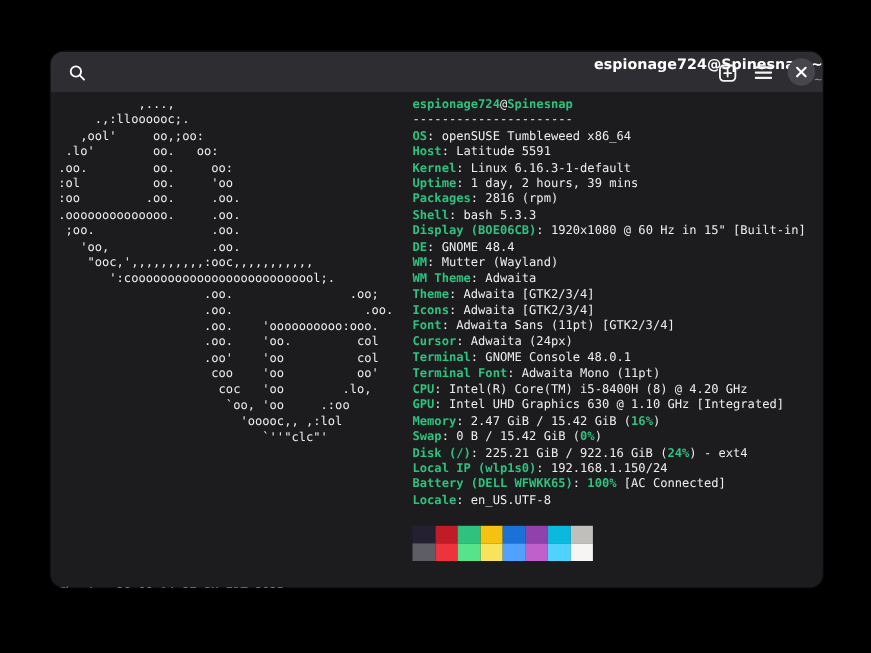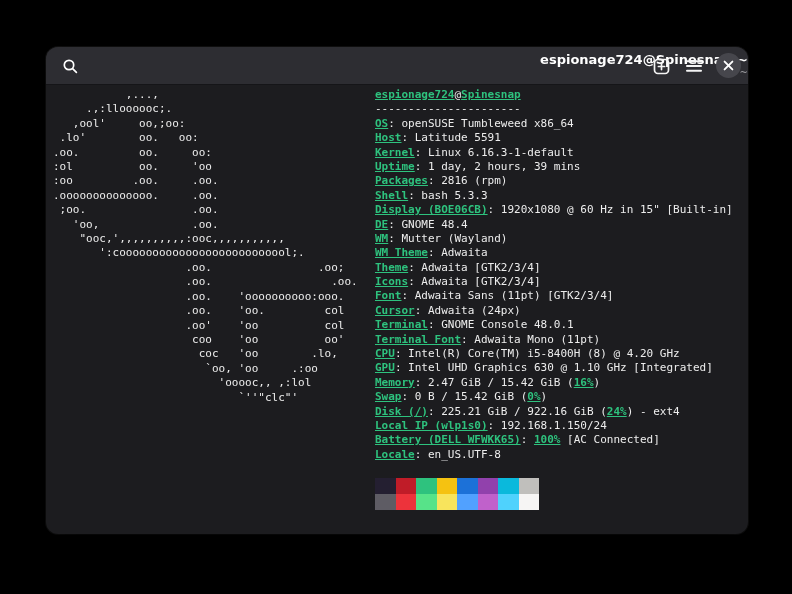--- a/index.html
+++ b/index.html
@@ -15,21 +15,21 @@
   .hbtn svg{display:block;}
   .btn-search{left:11px;}
   .btn-newtab{right:74px;}
   .btn-menu{right:41px;}
   .btn-close{right:7px;background:#46464c;border-radius:50%;width:25px;height:25px;top:6px;}
   .term{position:absolute;left:0;top:38px;right:0;bottom:0;}
   .mono{font-family:"DejaVu Sans Mono","Liberation Mono",monospace;font-size:11px;line-height:14.4px;white-space:pre;}
   .art{position:absolute;left:7px;top:3px;margin:0;color:var(--fg);}
   .info{position:absolute;left:329px;top:3px;}
   .iline{height:14.4px;}
-  .seg-g{color:var(--green);font-weight:bold;text-decoration:underline;}
+  .seg-g{color:var(--green);font-weight:bold;}
   .seg-w{color:var(--fg);}
   .palette{position:absolute;left:329px;top:393px;}
   .prow{display:flex;height:16px;}
   .pblock{width:20.5px;height:16px;}
   .footer{position:absolute;left:7px;top:418px;color:var(--fg);}
 </style>
 </head>
 <body>
 
 <div class="stage">

